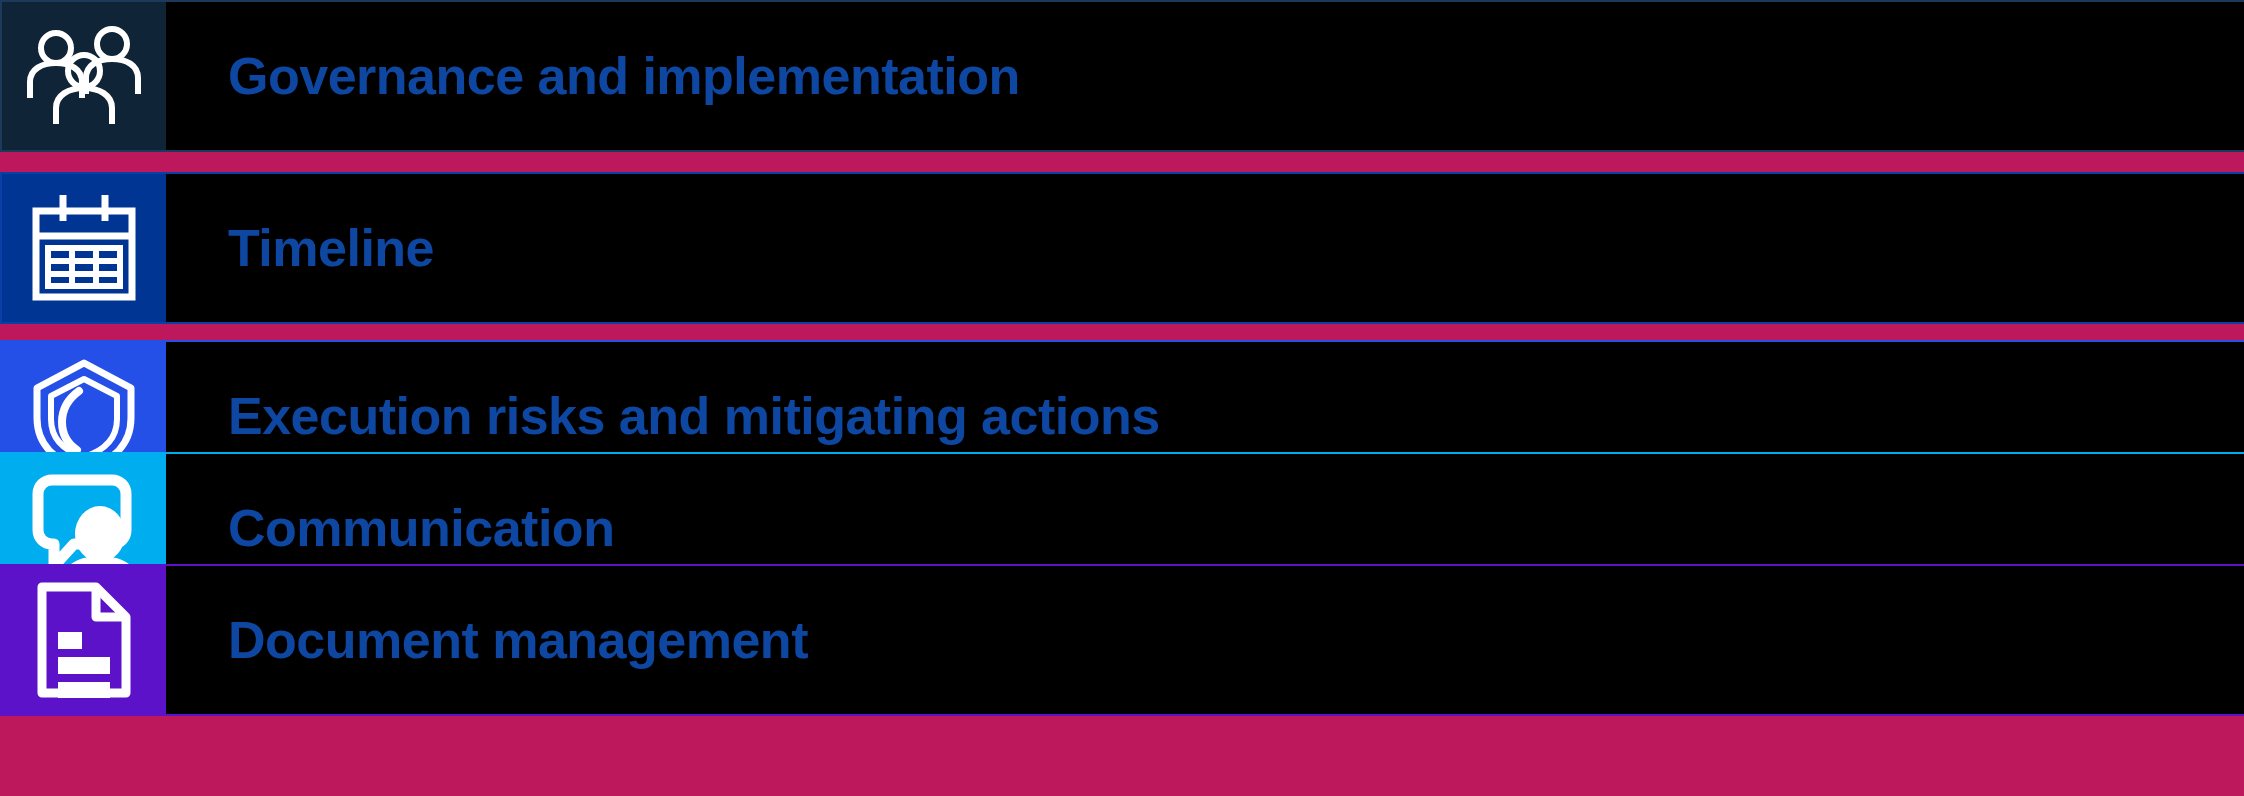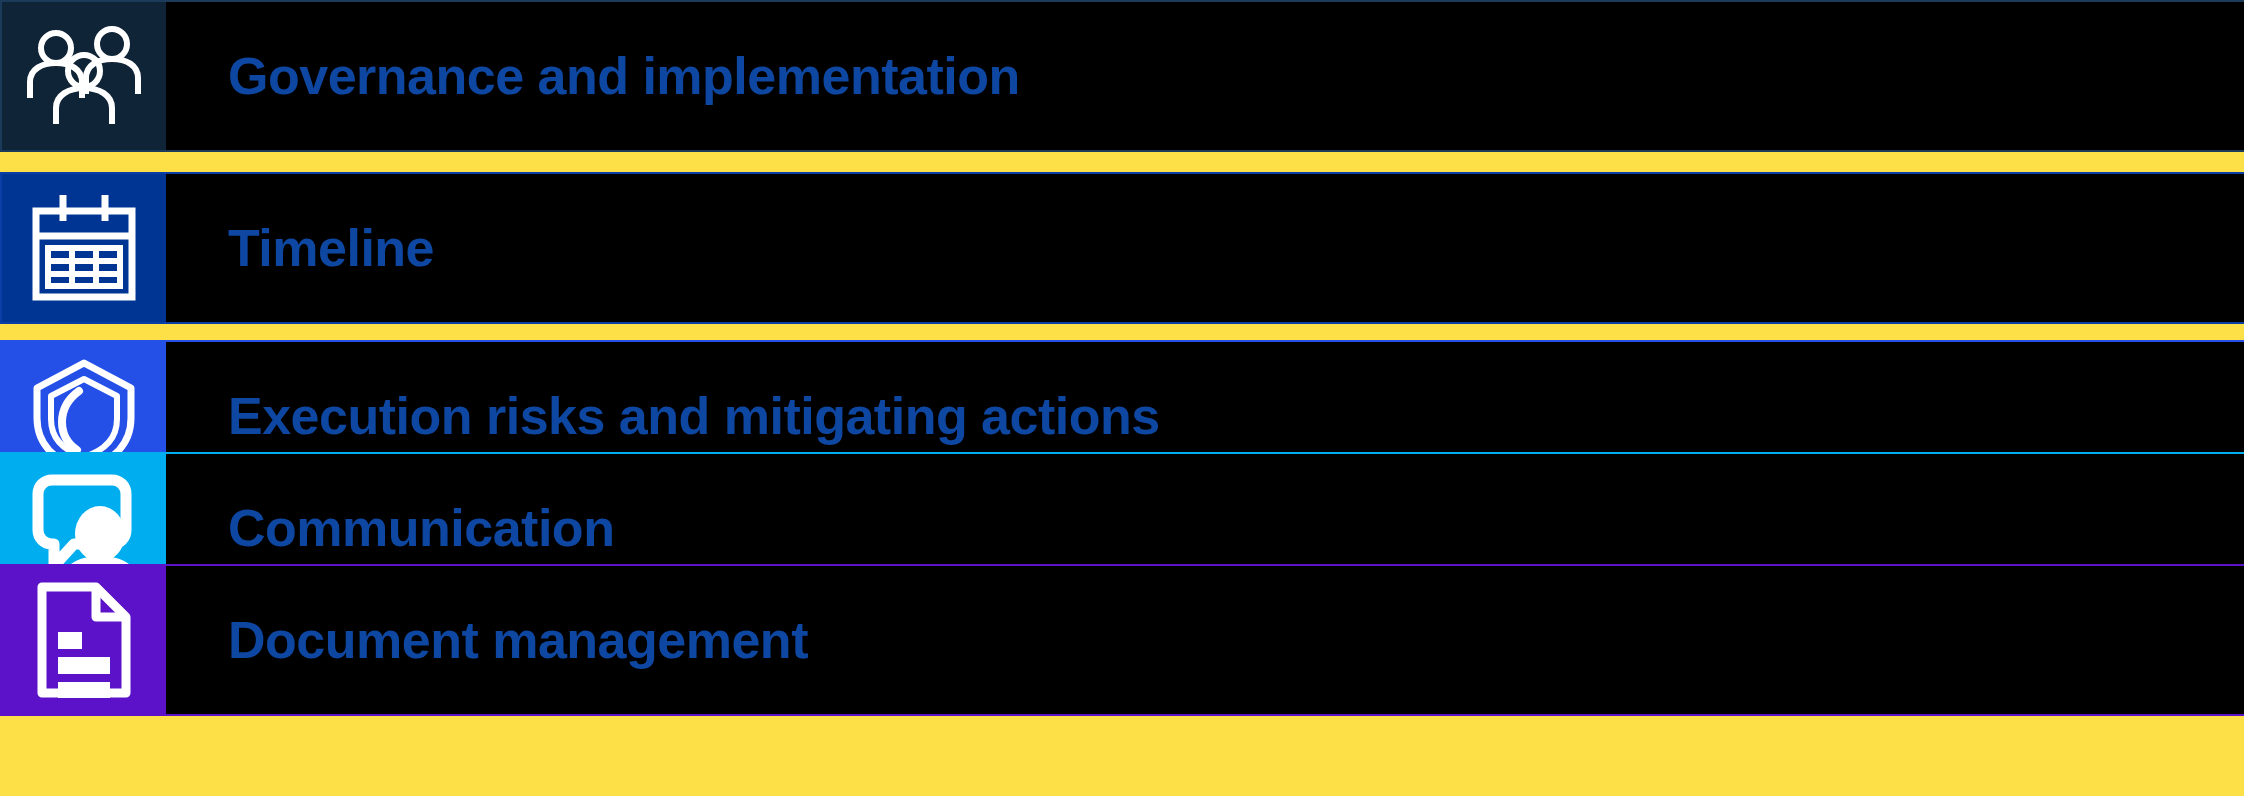--- a/index.html
+++ b/index.html
@@ -71,21 +71,21 @@
   .row { width: 2244px; }
   #row-0 { width: 2248px; }
   #row-1 { width: 2248px; }
   #row-2 { width: 2248px; }
   #row-3 { width: 2248px; }
   #row-4 { width: 2248px; }
 </style>
 </head>
 <body style="background: rgb(0, 0, 0);">
 
-<div id="board" style="background: #fde047;">
+<div id="board" style="background: #be185d;">
 
   <div class="row" id="row-0" style="top: 0px; height: 152px; border-color: rgb(28, 58, 90);">
     <div class="tile" style="background: rgb(16, 36, 55);">
       <span>
         <svg width="120" height="104" viewBox="0 0 120 104" fill="none" aria-hidden="true">
           <circle cx="32" cy="24" r="15" stroke="#FFFFFF" stroke-width="6"></circle>
           <path d="M6 74 V58 C6 45 18 39 32 39 C46 39 58 45 58 58 V74" stroke="#FFFFFF" stroke-width="6" fill="none" stroke-linecap="butt"></path>
           <circle cx="88" cy="20" r="15" stroke="#FFFFFF" stroke-width="6"></circle>
           <path d="M62 70 V54 C62 41 74 35 88 35 C102 35 114 41 114 54 V70" stroke="#FFFFFF" stroke-width="6" fill="none"></path>
           <circle cx="60" cy="47" r="16" stroke="#FFFFFF" stroke-width="6"></circle>

